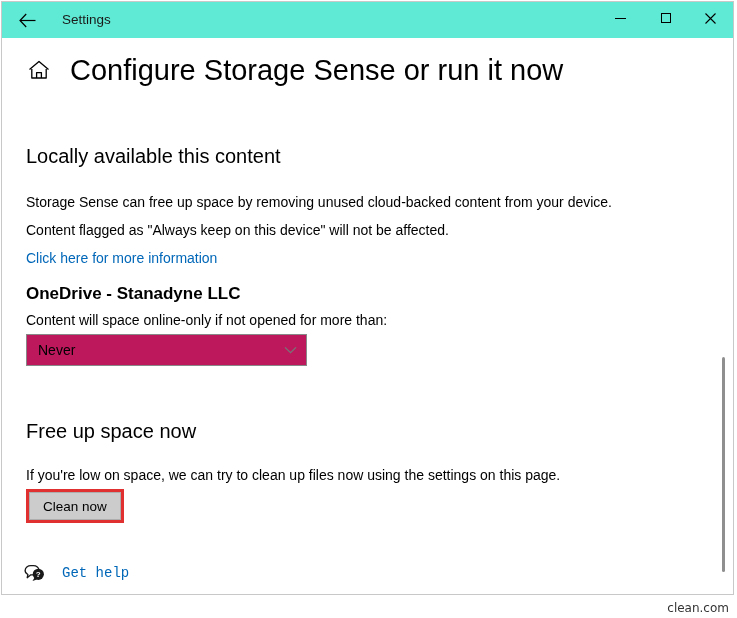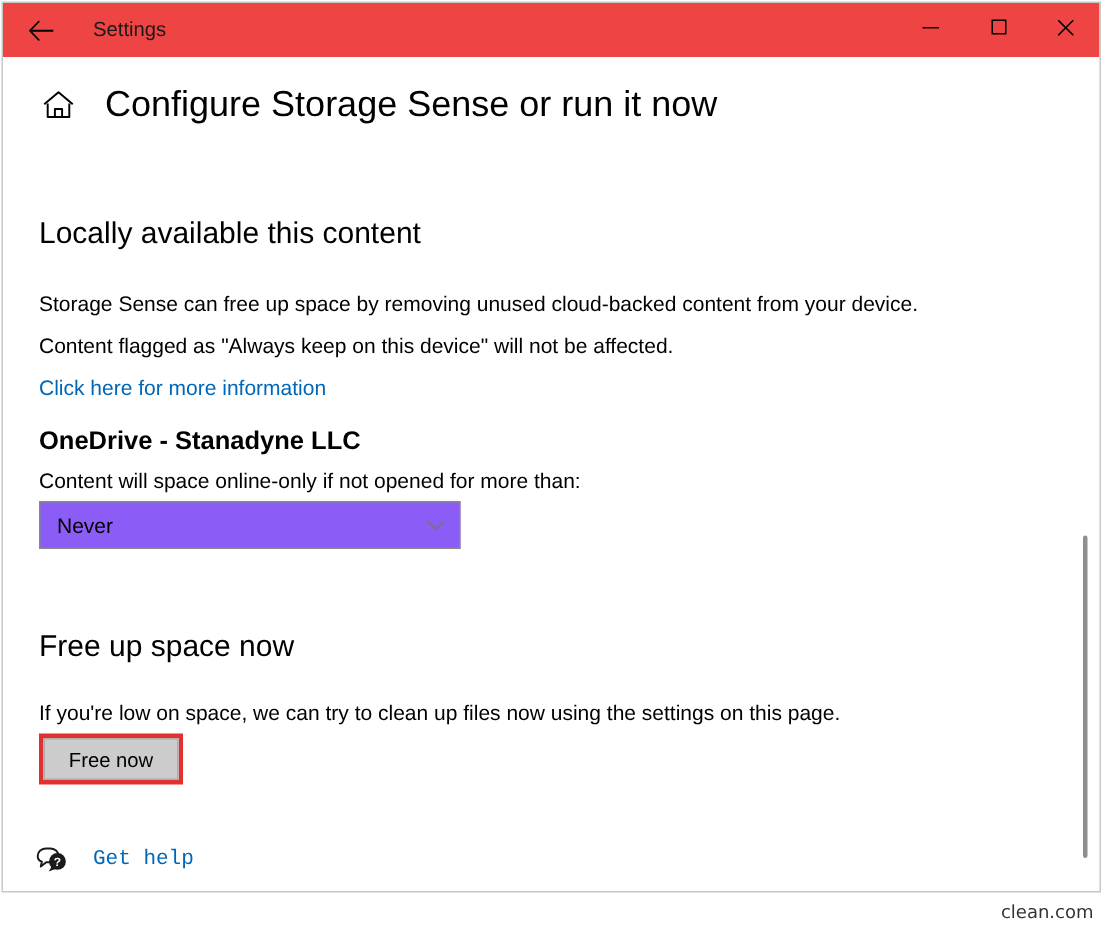--- a/index.html
+++ b/index.html
@@ -27,21 +27,21 @@
     border: 1px solid #c8c8c8;
     box-sizing: border-box;
     overflow: hidden;
   }
 
   
   .titlebar {
     position: relative;
     height: 36px;
     width: 100%;
-    background: #ef4444;
+    background: #5eead4;
     box-sizing: border-box;
   }
   .back-btn {
     position: absolute;
     left: 8px;
     top: 2px;
     width: 34px;
     height: 32px;
     display: flex;
     align-items: center;
@@ -101,21 +101,21 @@
     margin-left: 24px;
     width: 26px;
     height: 26px;
     display: flex;
     align-items: center;
     justify-content: center;
     cursor: pointer;
   }
   .page-title {
     margin-left: 18px;
-    font-size: 24px;
+    font-size: 29px;
     font-weight: 300;
     color: #000000;
     letter-spacing: 0px;
     white-space: nowrap;
   }
 
   
   .content {
     position: absolute;
     left: 0;
@@ -152,21 +152,21 @@
     color: #000000;
     margin: 0;
     white-space: nowrap;
   }
 
   
   .dropdown {
     width: 281px;
     height: 32px;
     border: 1px solid #888888;
-    background: #8b5cf6;
+    background: #be185d;
     box-sizing: border-box;
     display: flex;
     align-items: center;
     justify-content: space-between;
     padding: 0 9px 0 11px;
     cursor: pointer;
     font-size: 14px;
     color: #000000;
     user-select: none;
   }
@@ -309,21 +309,21 @@
       <svg class="chev" width="13" height="8" viewBox="0 0 13 8">
         <path d="M1 1.4 L6.5 6.6 L12 1.4" fill="none" stroke="#767676" stroke-width="1.3"></path>
       </svg>
     </div>
 
     <div style="position:absolute; left:24px; top:308px;" class="section-heading">Free up space now</div>
 
     <div style="position:absolute; left:24px; top:355px;" class="body-text">If you're low on space, we can try to clean up files now using the settings on this page.</div>
 
     <div style="position:absolute; left:24px; top:377px;" class="clean-highlight">
-      <button class="clean-btn">Free now</button>
+      <button class="clean-btn">Clean now</button>
     </div>
 
     <div style="position:absolute; left:22px; top:450px;" class="get-help-row">
       <span class="help-icon">
         <svg width="22" height="19" viewBox="0 0 22 19">
           <path d="M1.2 6.2 a5.6 4.6 0 0 1 5.6 -4.6 h2.6 a5.6 4.6 0 0 1 5.6 4.6 a5.6 4.6 0 0 1 -5.6 4.6 h-2.6 l-3.6 2.9 l0.7 -3.2 a4.8 4.2 0 0 1 -2.7 -4.3 z" fill="#ffffff" stroke="#1a1a1a" stroke-width="1.3" stroke-linejoin="round"></path>
           <circle cx="14.3" cy="10.3" r="5.6" fill="#1a1a1a"></circle>
           <path d="M10.6 13.4 l-2.1 3.6 l4.4 -1.6 z" fill="#1a1a1a"></path>
           <text x="14.3" y="13.4" font-family="Liberation Sans, sans-serif" font-size="8" font-weight="bold" fill="#ffffff" text-anchor="middle">?</text>
         </svg>

